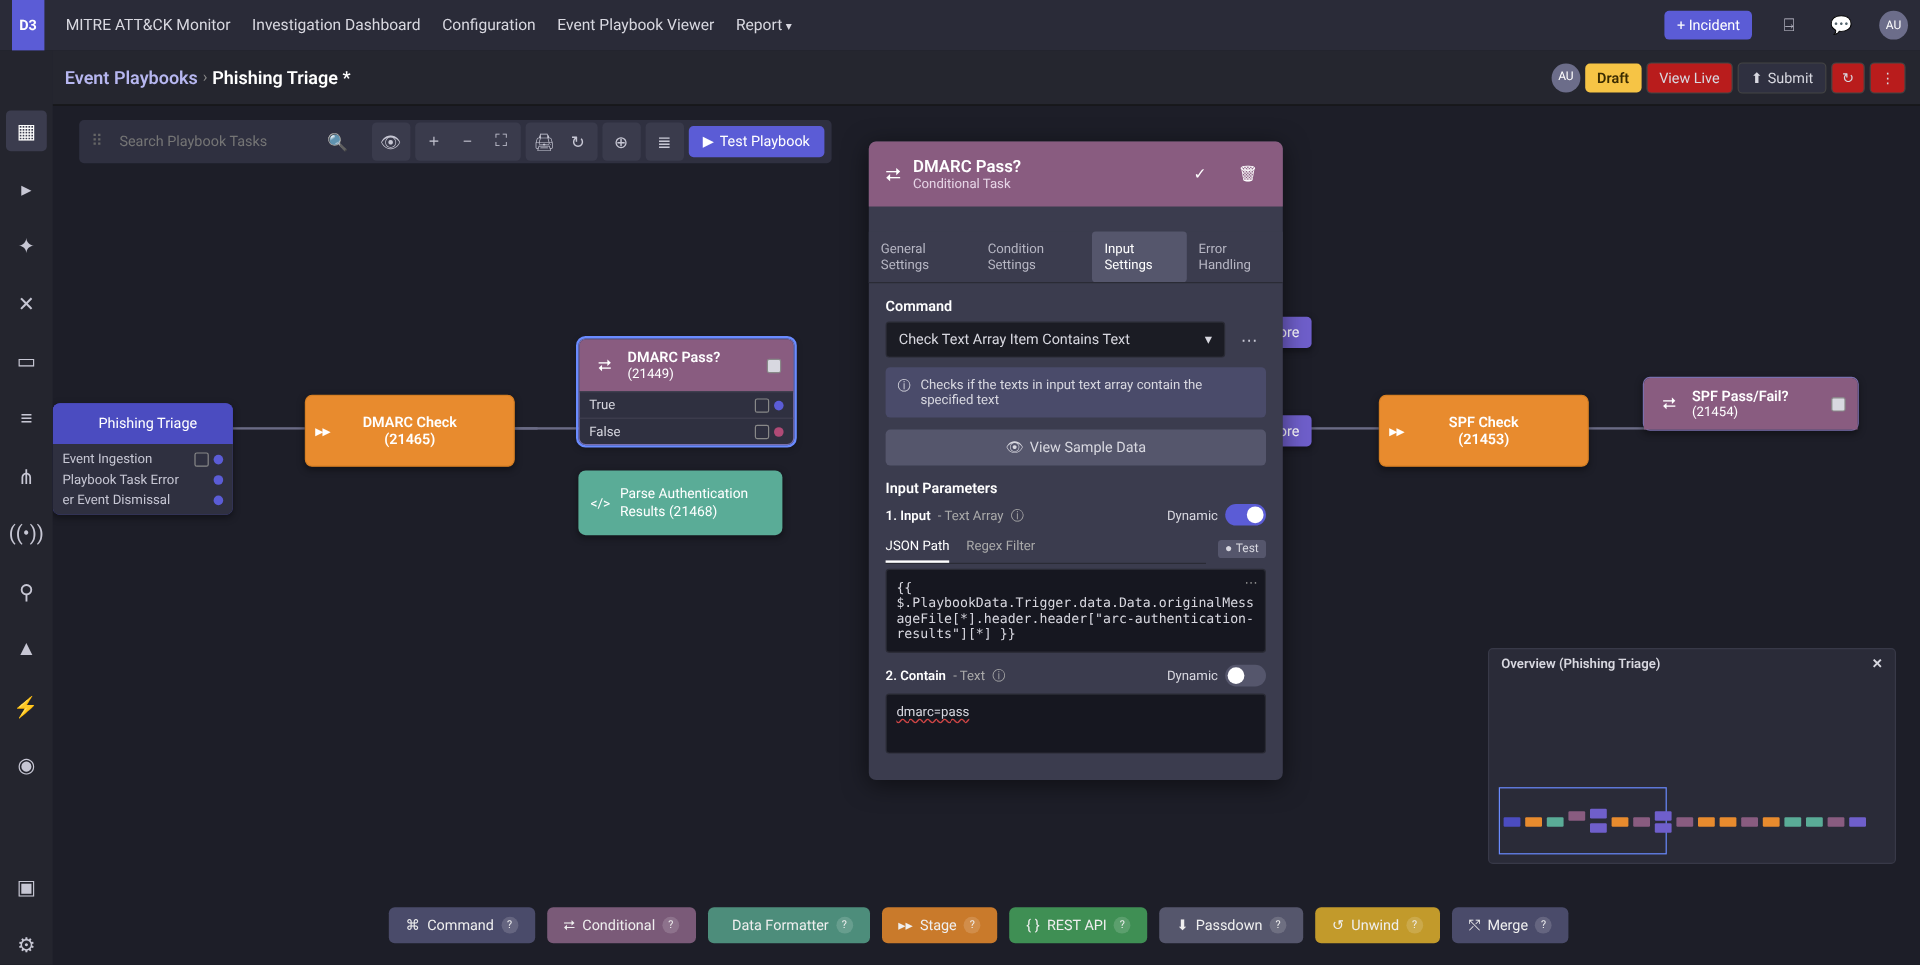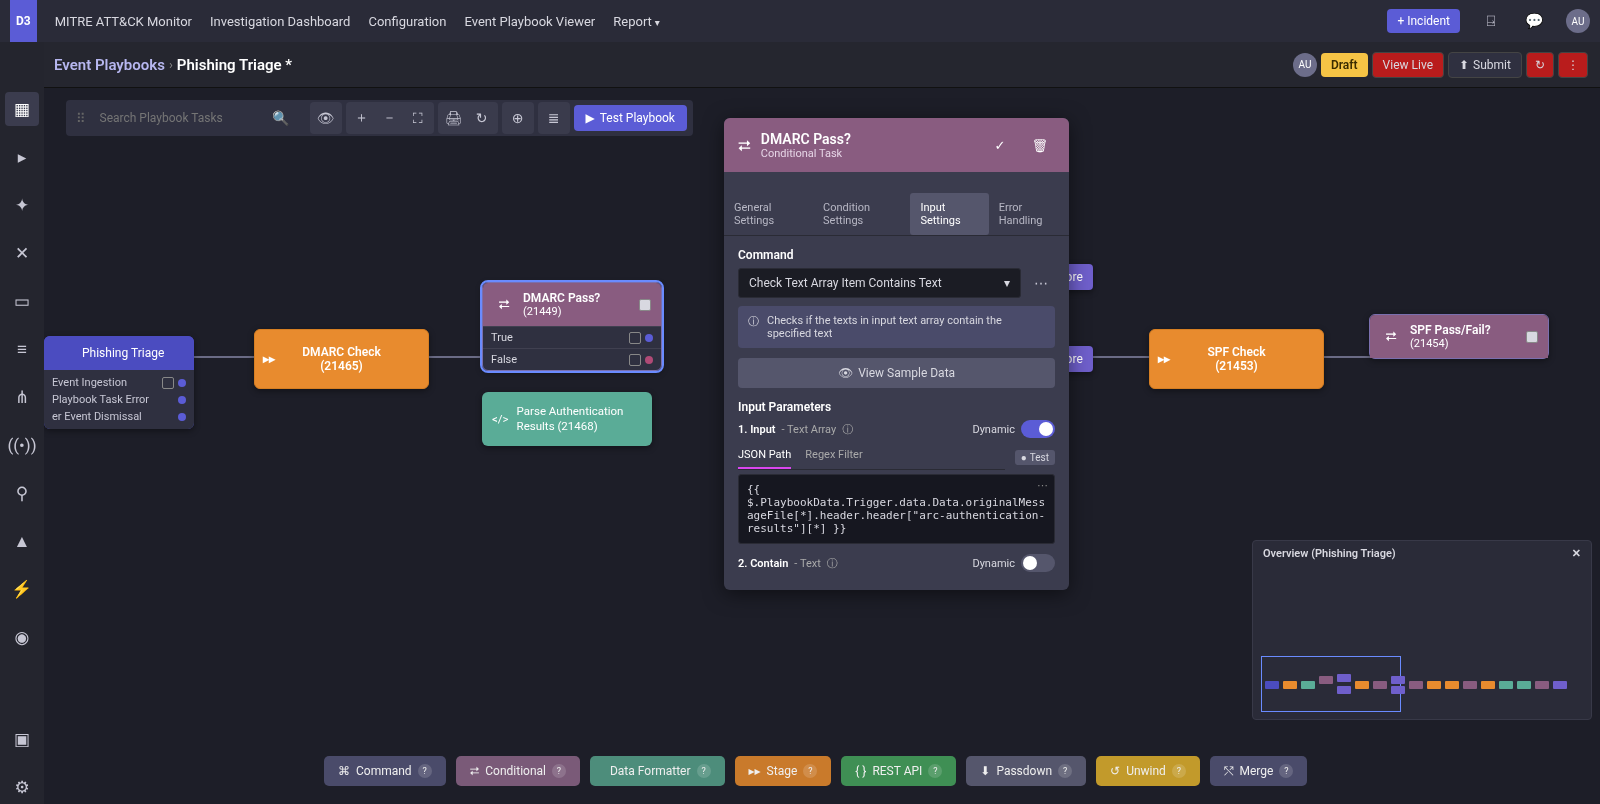--- a/index.html
+++ b/index.html
@@ -89,27 +89,27 @@
   .param-row .pt { color:#aaa; }
   .param-row .spacer { flex:1; }
   .toggle { width:34px; height:18px; border-radius:9px; position:relative; cursor:pointer; padding:0; }
   .toggle.on { background:#5b5cd6; }
   .toggle.off { background:#55566c; }
   .toggle .knob { width:14px; height:14px; border-radius:50%; background:#fff; position:absolute; top:2px; }
   .toggle.on .knob { right:2px; }
   .toggle.off .knob { left:2px; }
   .subtabs { display:flex; gap:14px; font-size:11px; margin-bottom:6px; border-bottom:1px solid #2a2b35; }
   .subtab { padding:4px 0 6px; cursor:pointer; color:#aaa; }
-  .subtab.active { color:#fff; border-bottom:2px solid #d946ef; }
+  .subtab.active { color:#fff; border-bottom:2px solid #ffffff; }
   .test-badge { background:#55566c; padding:2px 6px; border-radius:3px; font-size:10px; display:flex; align-items:center; gap:3px; }
   .code-box { background:#161720; border:1px solid #2a2b35; border-radius:3px; padding:8px; font-size:11px; color:#d8d8e0; font-family:monospace; white-space:pre-wrap; word-break:break-all; margin-bottom:10px; position:relative; min-height:50px; outline:none; }
   .code-box .ell { position:absolute; right:6px; top:4px; color:#888; cursor:pointer; }
 
   
-  .overview { position:absolute; right:8px; bottom:84px; width:340px; height:180px; background:#2a2b38; border-radius:4px; border:1px solid #383948; }
+  .overview { position:absolute; right:20px; bottom:84px; width:340px; height:180px; background:#2a2b38; border-radius:4px; border:1px solid #383948; }
   .overview .ohead { display:flex; justify-content:space-between; align-items:center; padding:6px 10px; font-size:11px; font-weight:600; }
   .overview .obody { position:relative; height:150px; }
   .overview .viewport { position:absolute; border:1px solid #6a8bff; left:8px; top:90px; width:140px; height:56px; }
   .overview .mini { position:absolute; height:8px; border-radius:1px; }
 
   
   .palette { position:absolute; left:280px; bottom:18px; display:flex; gap:10px; }
   .pal-item { padding:8px 14px; border-radius:5px; font-size:12px; display:flex; align-items:center; gap:6px; cursor:pointer; color:#efefef; }
   .pal-help { width:14px; height:14px; border-radius:50%; background:rgba(255,255,255,.15); font-size:9px; display:inline-flex; align-items:center; justify-content:center; }
 
@@ -359,20 +359,21 @@
       <div class="param-row">
         <span class="pn"><span>2.</span> <span>Contain</span></span>
         <span class="pt">- Text</span>
         <span style="color:#aaa">ⓘ</span>
         <span class="spacer"></span>
         <span style="font-size:11px">Dynamic</span>
         <span class="toggle off">
             <span class="knob"></span>
           </span>
       </div>
+      <div class="code-box" contenteditable="true" style=""><span style="text-decoration: underline wavy #cc4444; text-decoration-skip-ink:none">dmarc=pass</span></div>
     </div>
   </div>
 
   <div class="overview">
     <div class="ohead">
       <span>Overview (Phishing Triage)</span>
       <span style="cursor:pointer">✕</span>
     </div>
     <div class="obody">
       <div class="viewport"></div>

